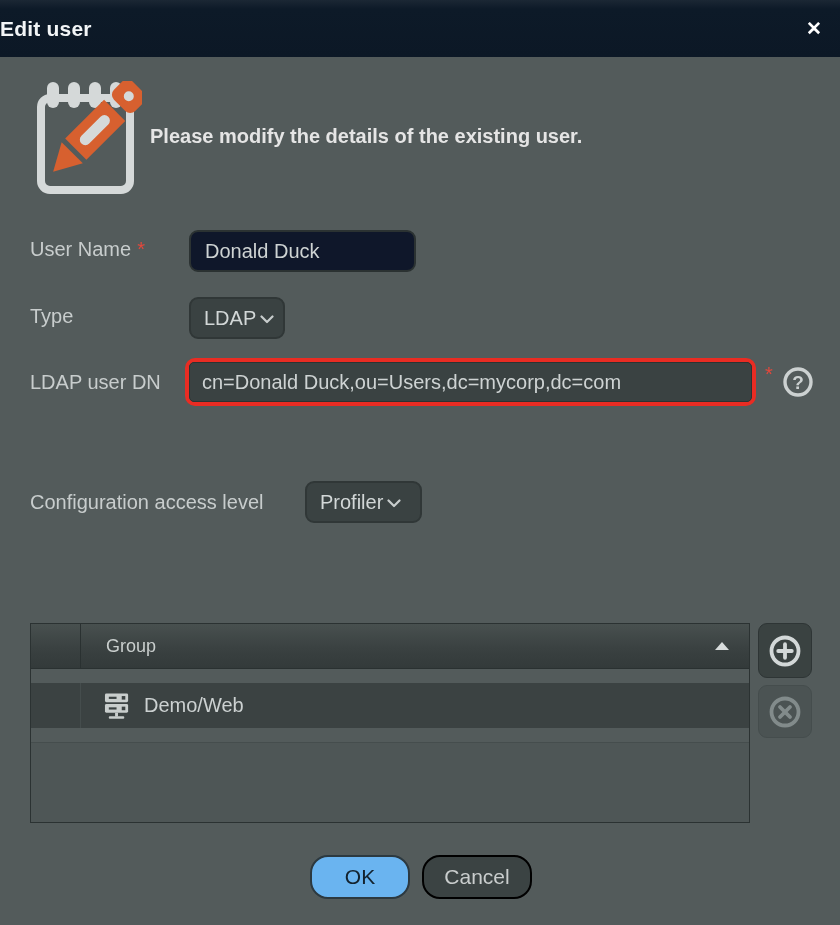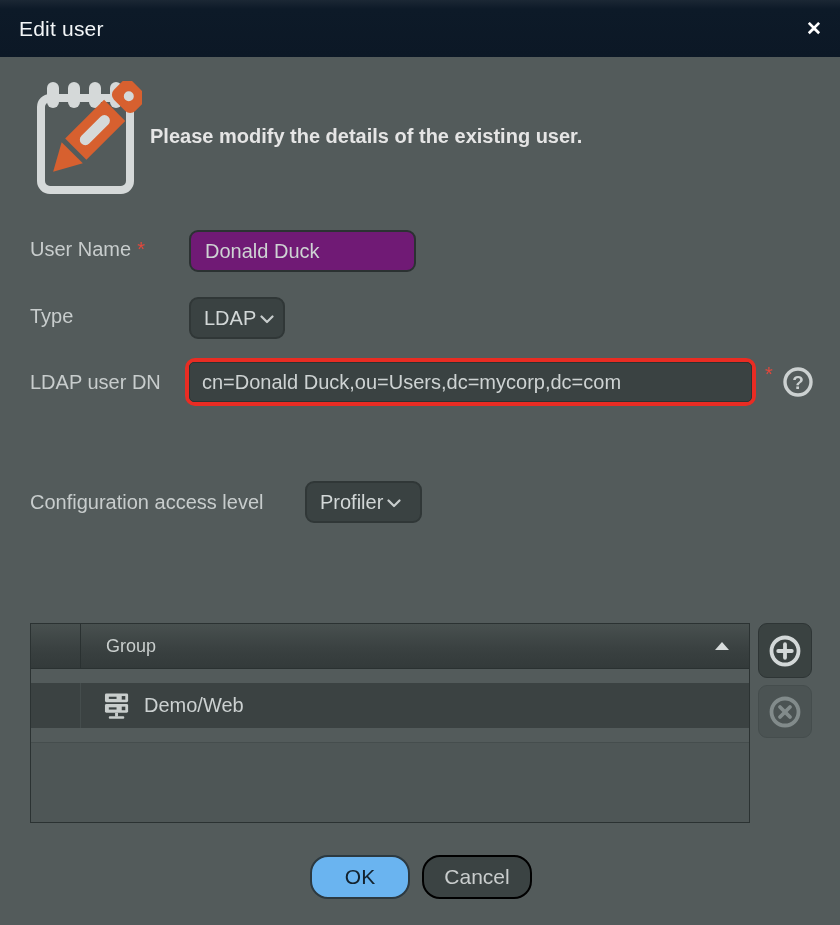--- a/index.html
+++ b/index.html
@@ -9,36 +9,36 @@
     font-family:"Liberation Sans","DejaVu Sans",sans-serif;
     -webkit-font-smoothing:antialiased;
   }
   
   .titlebar{
     position:absolute;left:0;top:0;width:840px;height:57px;
     background:linear-gradient(180deg,#1b2734 0%,#0d1a28 16%,#0c1826 100%);
     display:flex;align-items:center;
   }
   .titlebar .title{
-    padding-left:19px;color:#f2f5f7;font-size:21px;font-weight:normal;letter-spacing:.2px;
+    color:#f2f5f7;font-size:21px;font-weight:bold;letter-spacing:.2px;
   }
   .close-btn{
     position:absolute;right:6px;top:0;width:40px;height:57px;
     display:flex;align-items:center;justify-content:center;
     color:#ffffff;font-size:19px;font-weight:bold;cursor:pointer;background:none;border:none;
   }
   
   .dlg-body{position:absolute;left:0;top:57px;width:840px;height:868px;}
   .abs{position:absolute;}
   .lbl{font-size:20px;color:#c8cdcd;white-space:nowrap;line-height:24px;}
   .req{color:#e2483c;margin-left:6px;font-size:20px;}
   .intro{left:150px;top:68px;font-size:20px;font-weight:bold;color:#e5e5e5;}
 
   .text-input{
-    background:#701a75;border:2px solid #2b3232;border-radius:9px;
+    background:#0f172a;border:2px solid #2b3232;border-radius:9px;
     color:#ced3d3;font-size:20px;font-family:inherit;
     padding:0 14px;box-sizing:border-box;outline:none;
   }
   .dropdown{
     background:#3a4242;border:2px solid #303737;border-radius:9px;
     display:flex;align-items:center;gap:4px;padding:0 13px;box-sizing:border-box;
     color:#d2d7d7;font-size:20px;cursor:pointer;
   }
   .dropdown svg{flex:0 0 auto;margin-top:3px;}
 

